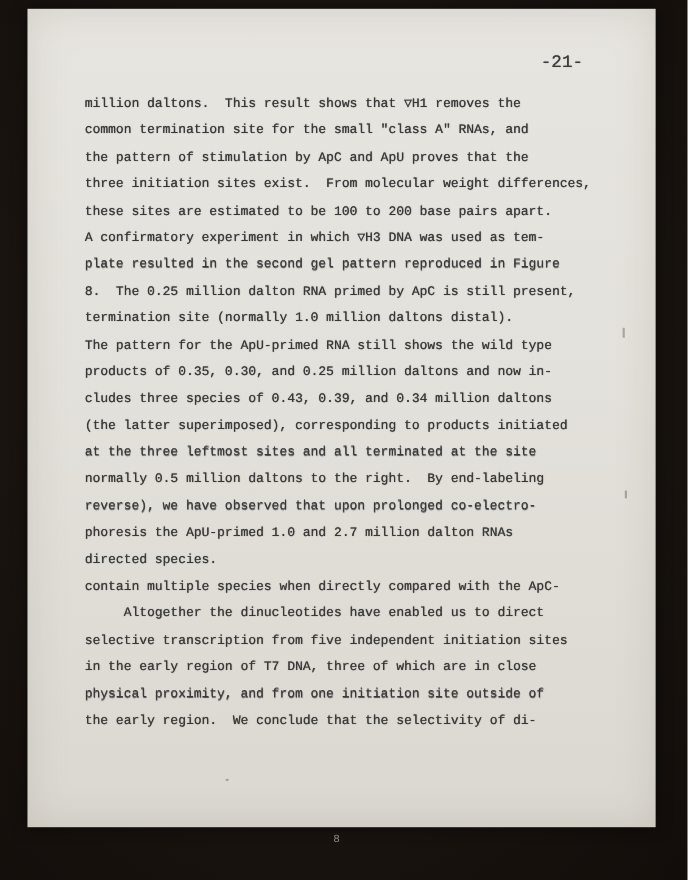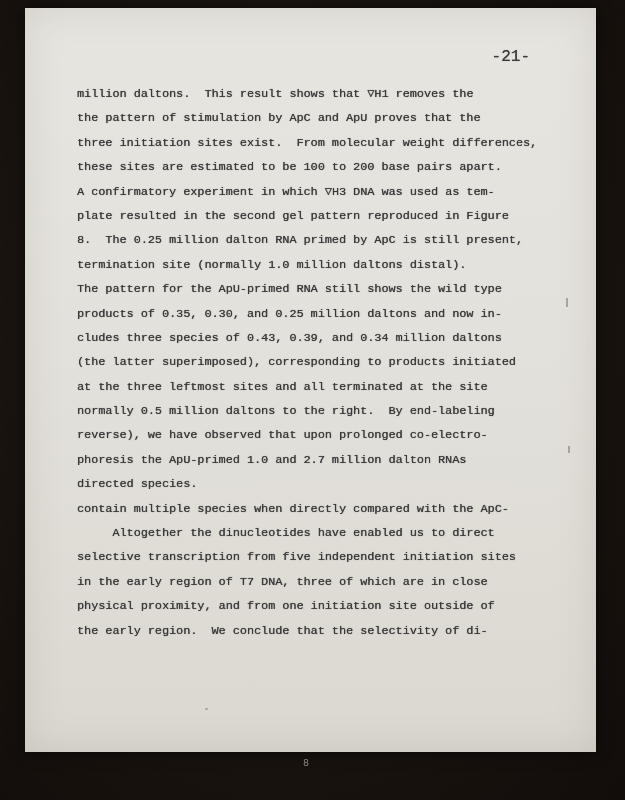--- a/index.html
+++ b/index.html
@@ -79,20 +79,21 @@
   .speck.s3 { left: 180px; top: 700px; width: 3px; height: 2px; border-radius: 50%; }
 </style>
 </head>
 <body>
 
 <div class="photo">
   <div class="paper">
     <div class="page-number">-21-</div>
     <div class="body-text">
       <div class="line">million daltons.  This result shows that ▽H1 removes the</div>
+      <div class="line">common termination site for the small "class A" RNAs, and</div>
       <div class="line">the pattern of stimulation by ApC and ApU proves that the</div>
       <div class="line">three initiation sites exist.  From molecular weight differences,</div>
       <div class="line">these sites are estimated to be 100 to 200 base pairs apart.</div>
       <div class="line">A confirmatory experiment in which ▽H3 DNA was used as tem-</div>
       <div class="line">plate resulted in the second gel pattern reproduced in Figure</div>
       <div class="line">8.  The 0.25 million dalton RNA primed by ApC is still present,</div>
       <div class="line">termination site (normally 1.0 million daltons distal).</div>
       <div class="line">The pattern for the ApU-primed RNA still shows the wild type</div>
       <div class="line">products of 0.35, 0.30, and 0.25 million daltons and now in-</div>
       <div class="line">cludes three species of 0.43, 0.39, and 0.34 million daltons</div>

